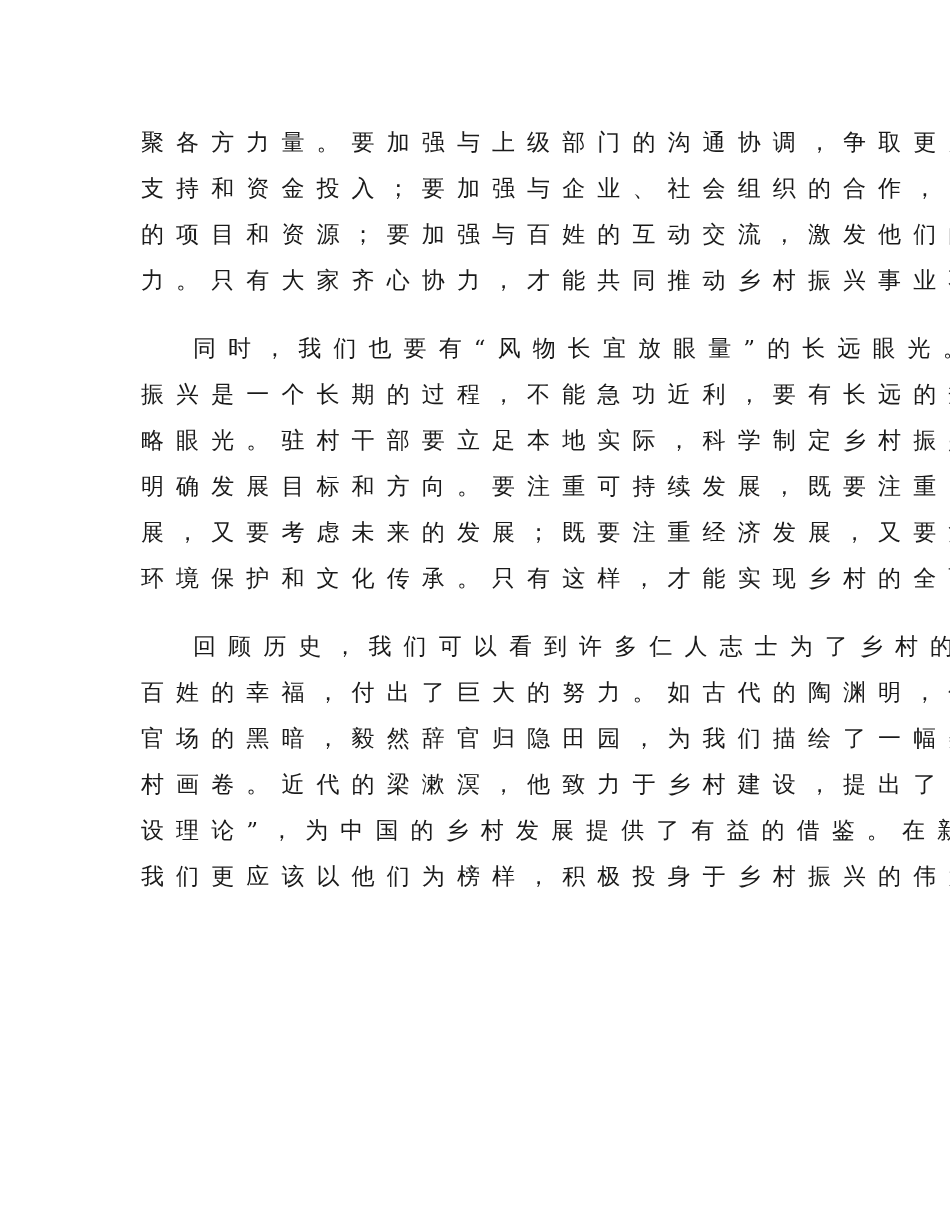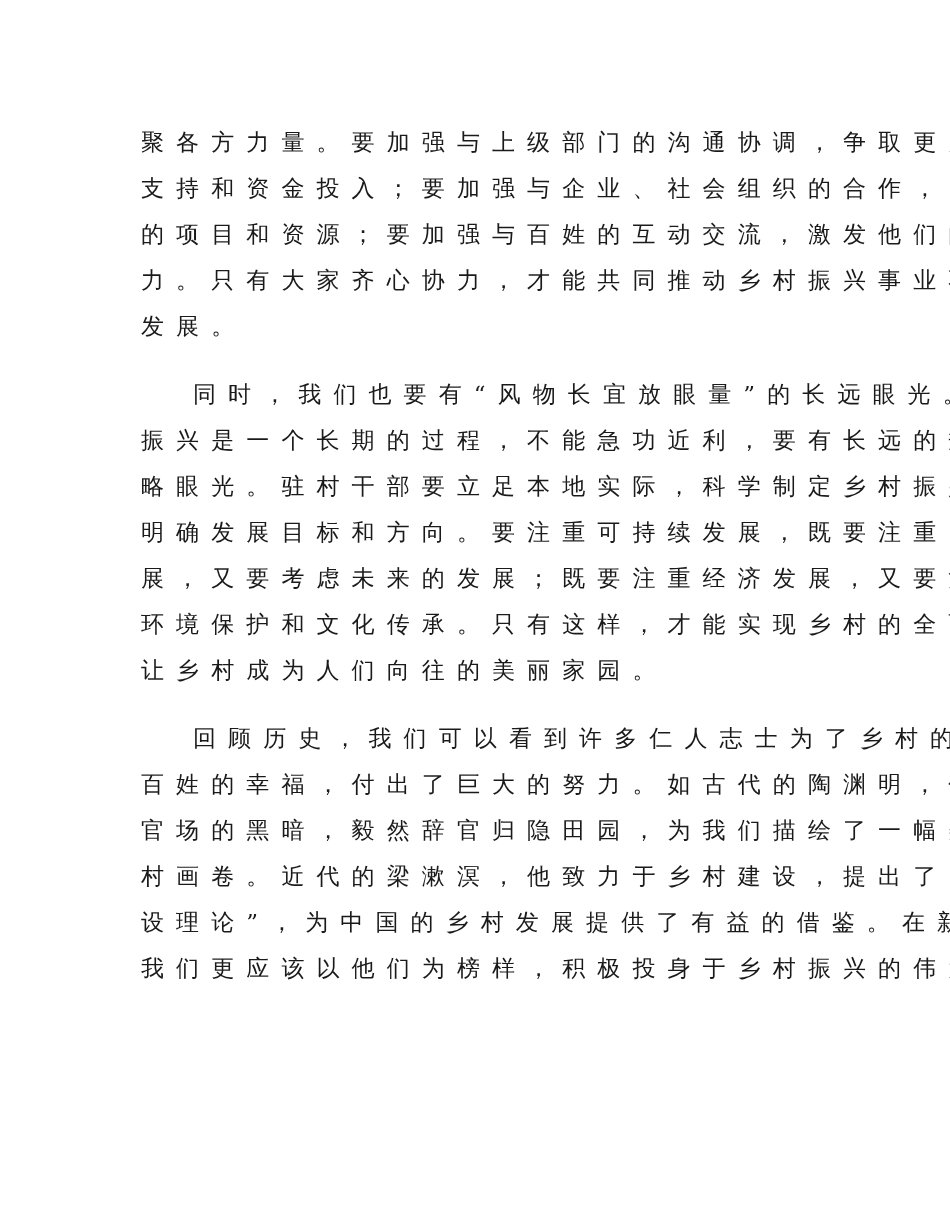--- a/index.html
+++ b/index.html
@@ -43,31 +43,29 @@
 </head>
 <body>
 
 <div class="page">
 
   <p class="para">
     <span class="line">聚各方力量。要加强与上级部门的沟通协调，争取更多的政策</span>
     <span class="line">支持和资金投入；要加强与企业、社会组织的合作，引进更多</span>
     <span class="line">的项目和资源；要加强与百姓的互动交流，激发他们的内生动</span>
     <span class="line">力。只有大家齐心协力，才能共同推动乡村振兴事业不断向前</span>
-    <span class="line">发展。</span>
   </p>
 
   <p class="para">
     <span class="line"><span class="indent"></span><span>同时，我们也要有“风物长宜放眼量”的长远眼光。乡村</span></span>
     <span class="line">振兴是一个长期的过程，不能急功近利，要有长远的规划和战</span>
     <span class="line">略眼光。驻村干部要立足本地实际，科学制定乡村振兴规划，</span>
     <span class="line">明确发展目标和方向。要注重可持续发展，既要注重当前的发</span>
     <span class="line">展，又要考虑未来的发展；既要注重经济发展，又要注重生态</span>
     <span class="line">环境保护和文化传承。只有这样，才能实现乡村的全面振兴，</span>
-    <span class="line">让乡村成为人们向往的美丽家园。</span>
   </p>
 
   <p class="para">
     <span class="line"><span class="indent"></span><span>回顾历史，我们可以看到许多仁人志士为了乡村的发展和</span></span>
     <span class="line">百姓的幸福，付出了巨大的努力。如古代的陶渊明，他厌倦了</span>
     <span class="line">官场的黑暗，毅然辞官归隐田园，为我们描绘了一幅美丽的乡</span>
     <span class="line">村画卷。近代的梁漱溟，他致力于乡村建设，提出了“乡村建</span>
     <span class="line">设理论”，为中国的乡村发展提供了有益的借鉴。在新时代，</span>
     <span class="line">我们更应该以他们为榜样，积极投身于乡村振兴的伟大事业中。</span>
   </p>

